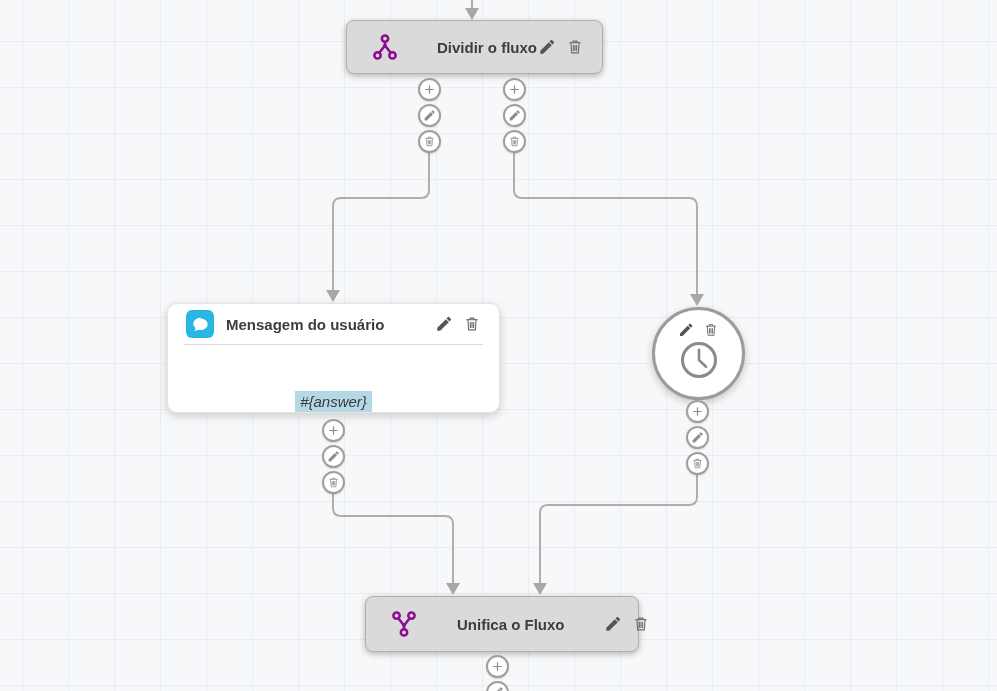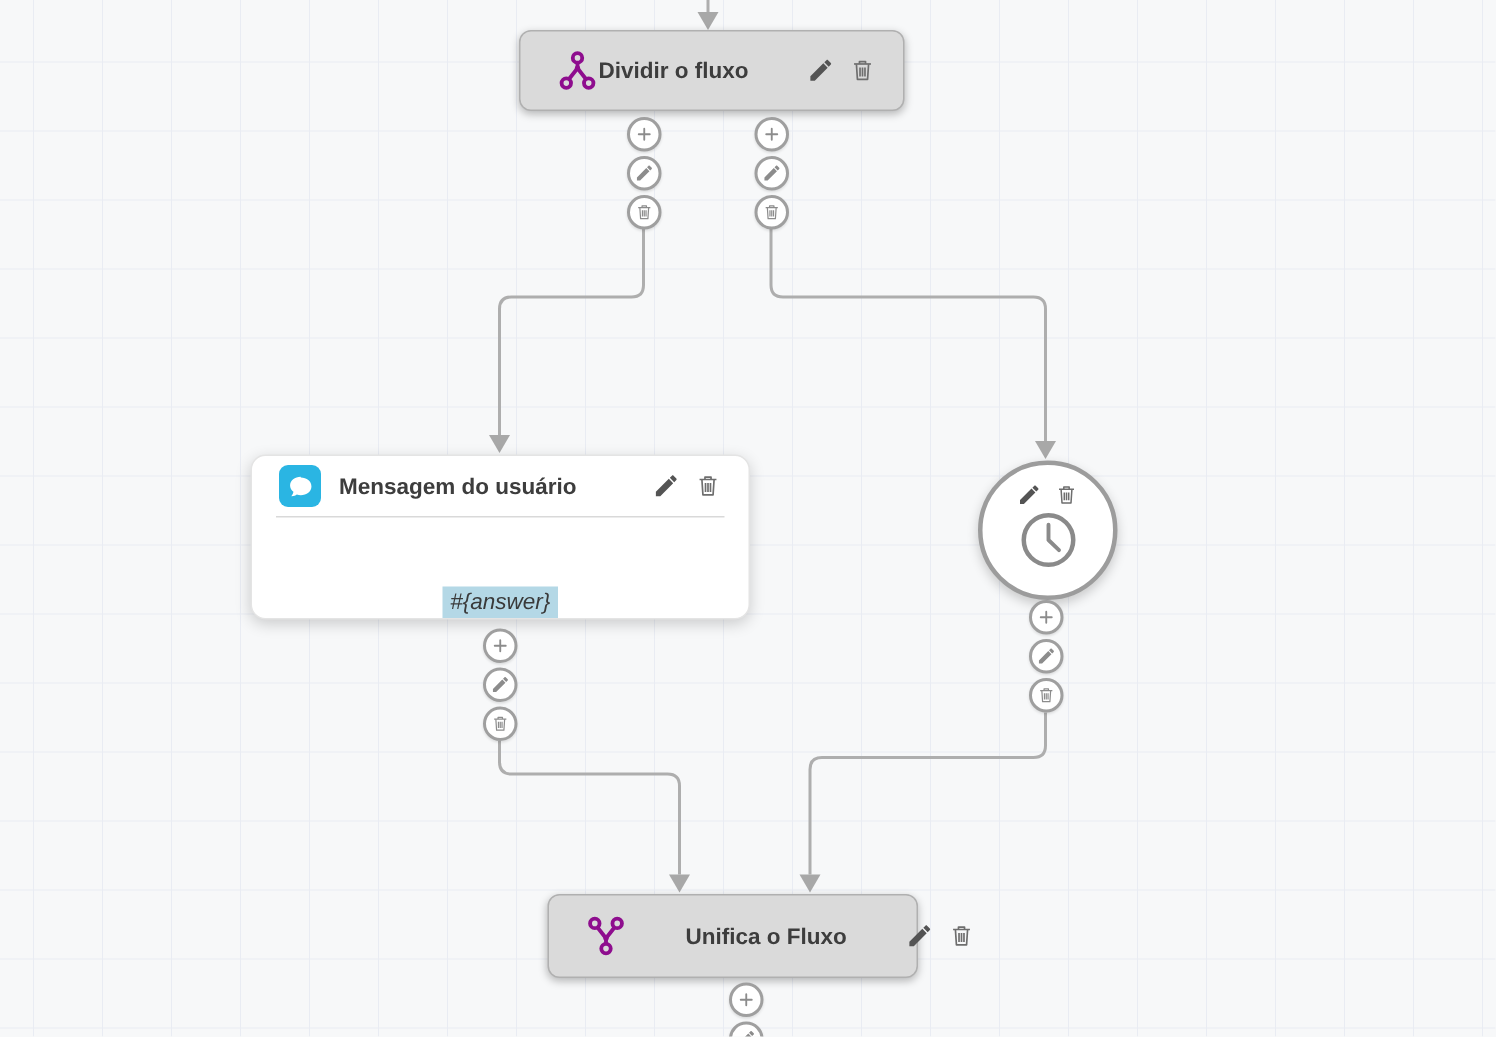--- a/index.html
+++ b/index.html
@@ -22,21 +22,21 @@
   
   .node { position: absolute; box-sizing: border-box; }
   .gray-node {
     display: flex; align-items: center;
     background: #dadada; border: 1px solid #b0b0b0; border-radius: 8px;
     box-shadow: 0 2px 6px rgba(0,0,0,.28);
     padding: 0 18px 0 24px;
   }
   .node-title {
     font-weight: bold; font-size: 15px; color: #3d3d3d;
-    flex: 1; text-align: left; white-space: nowrap;
+    flex: 1; text-align: right; white-space: nowrap;
   }
   .purple { color: #8e0d8e; }
   .node-glyph { display: flex; align-items: center; }
   .node-glyph svg { width: 28px; height: 30px; }
 
   .node-actions { display: flex; align-items: center; gap: 9px; }
   .icon-btn {
     background: none; border: none; padding: 0; margin: 0; cursor: pointer;
     width: 19px; height: 19px; display: flex; align-items: center; justify-content: center;
     color: #545454;
@@ -280,21 +280,21 @@
           <use href="#i-pencil"></use>
         </svg>
     </button>
     <button class="port-btn">
       <svg viewBox="0 0 24 24">
           <use href="#i-trash"></use>
         </svg>
     </button>
   </div>
 
-  <div class="node gray-node" style="left:365px; top:596px; width:247px; height:56px;gap:39px;">
+  <div class="node gray-node" style="left:365px; top:596px; width:274px; height:56px;gap:39px;">
     <span class="node-glyph purple">
       <svg viewBox="0 0 24 24">
           <use href="#i-merge"></use>
         </svg>
     </span>
     <span class="node-title">Unifica o Fluxo</span>
     <span class="node-actions">
       <button class="icon-btn">
         <svg viewBox="0 0 24 24">
             <use href="#i-pencil"></use>

